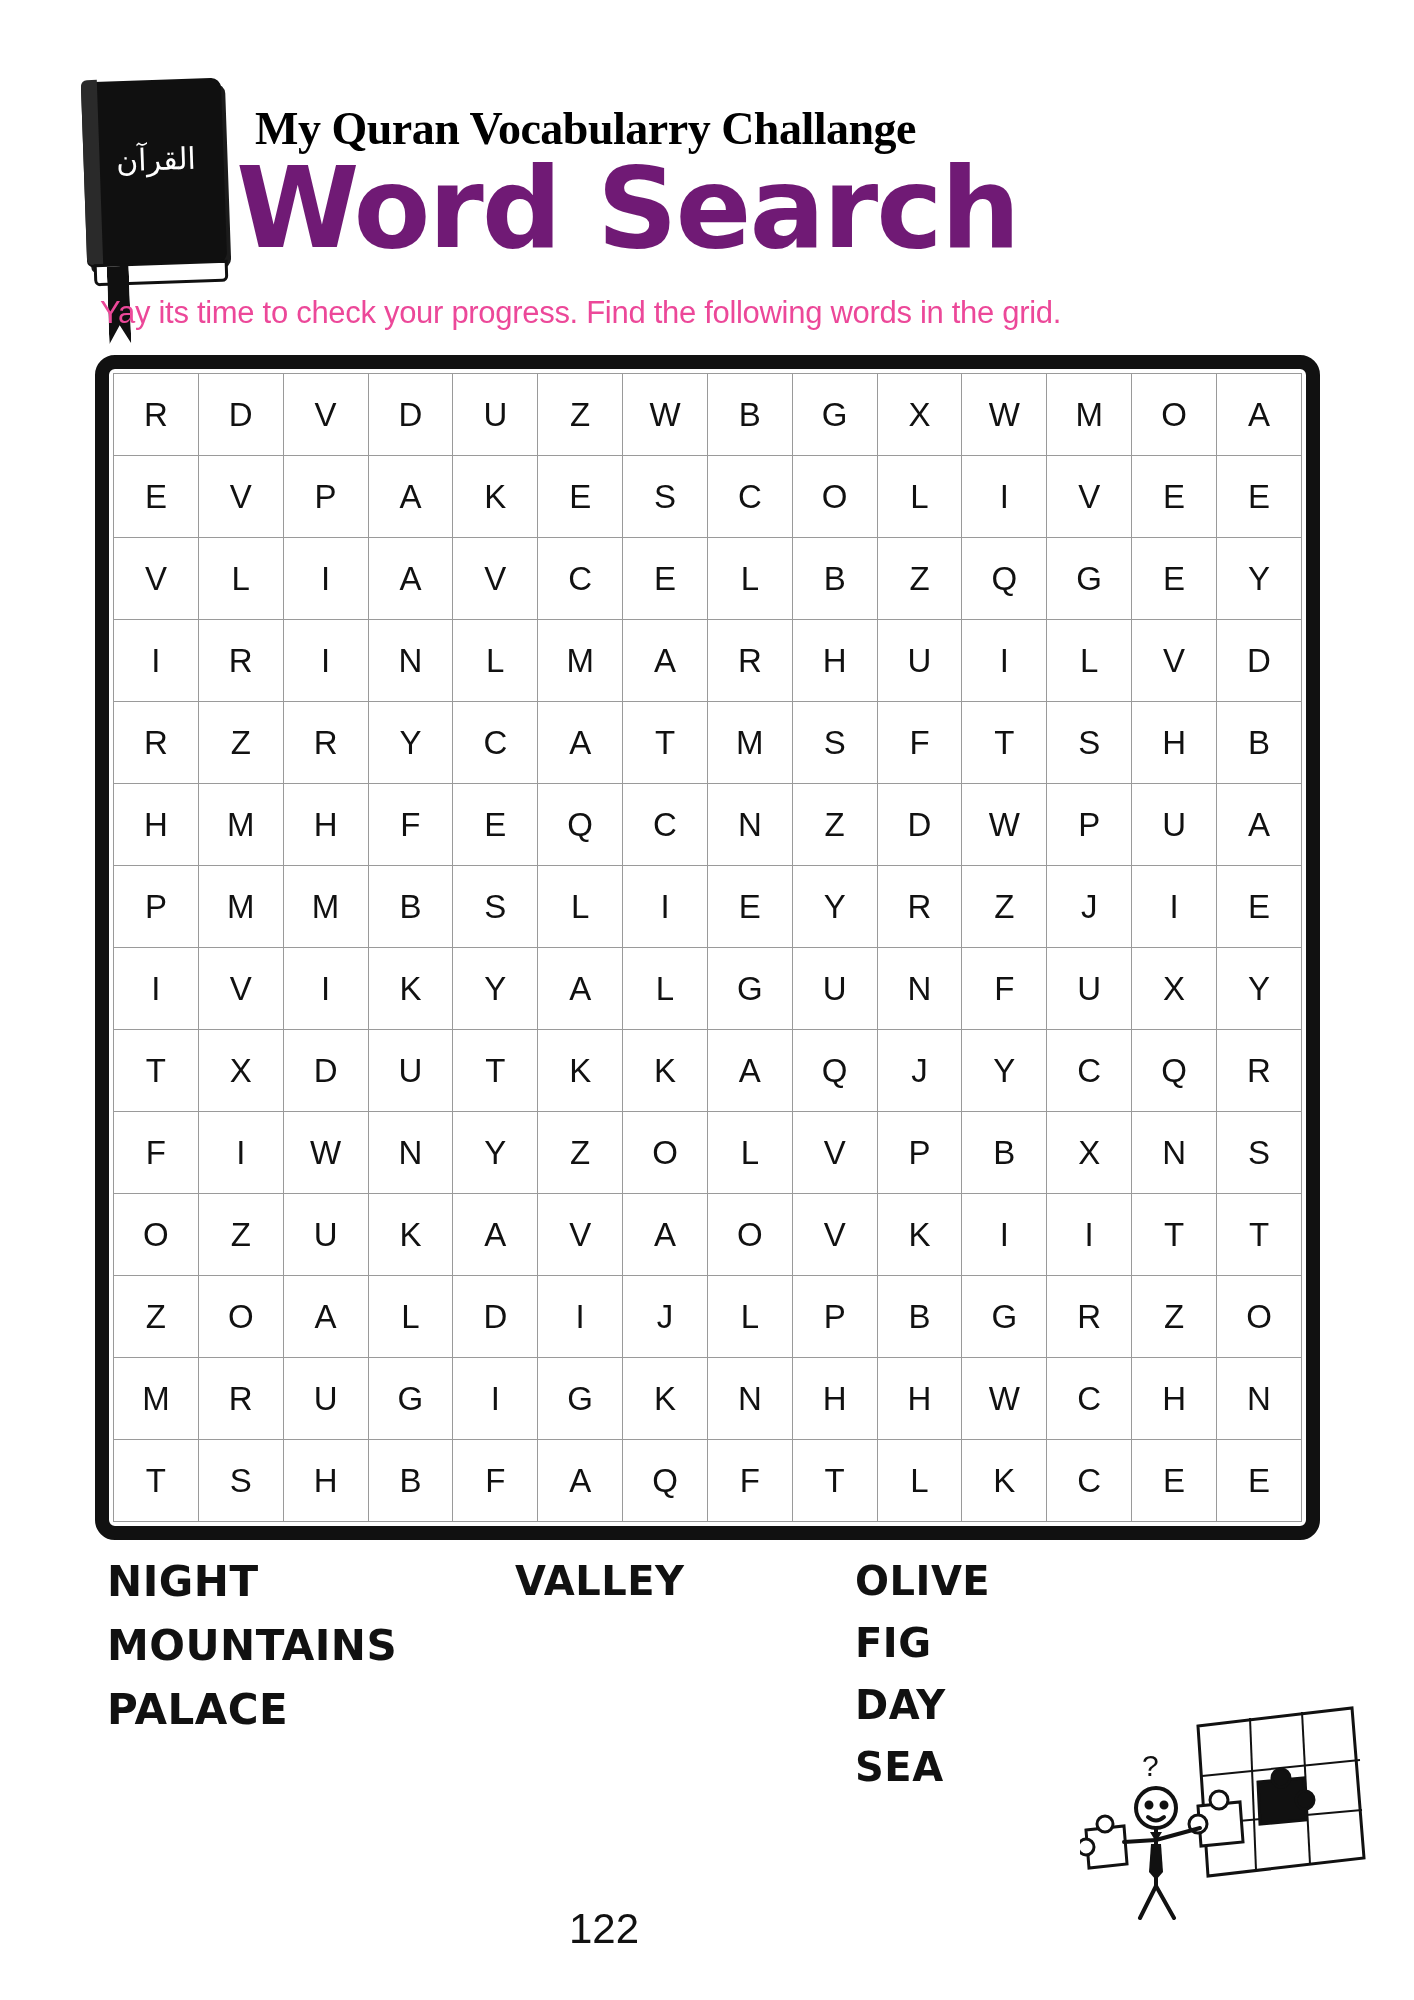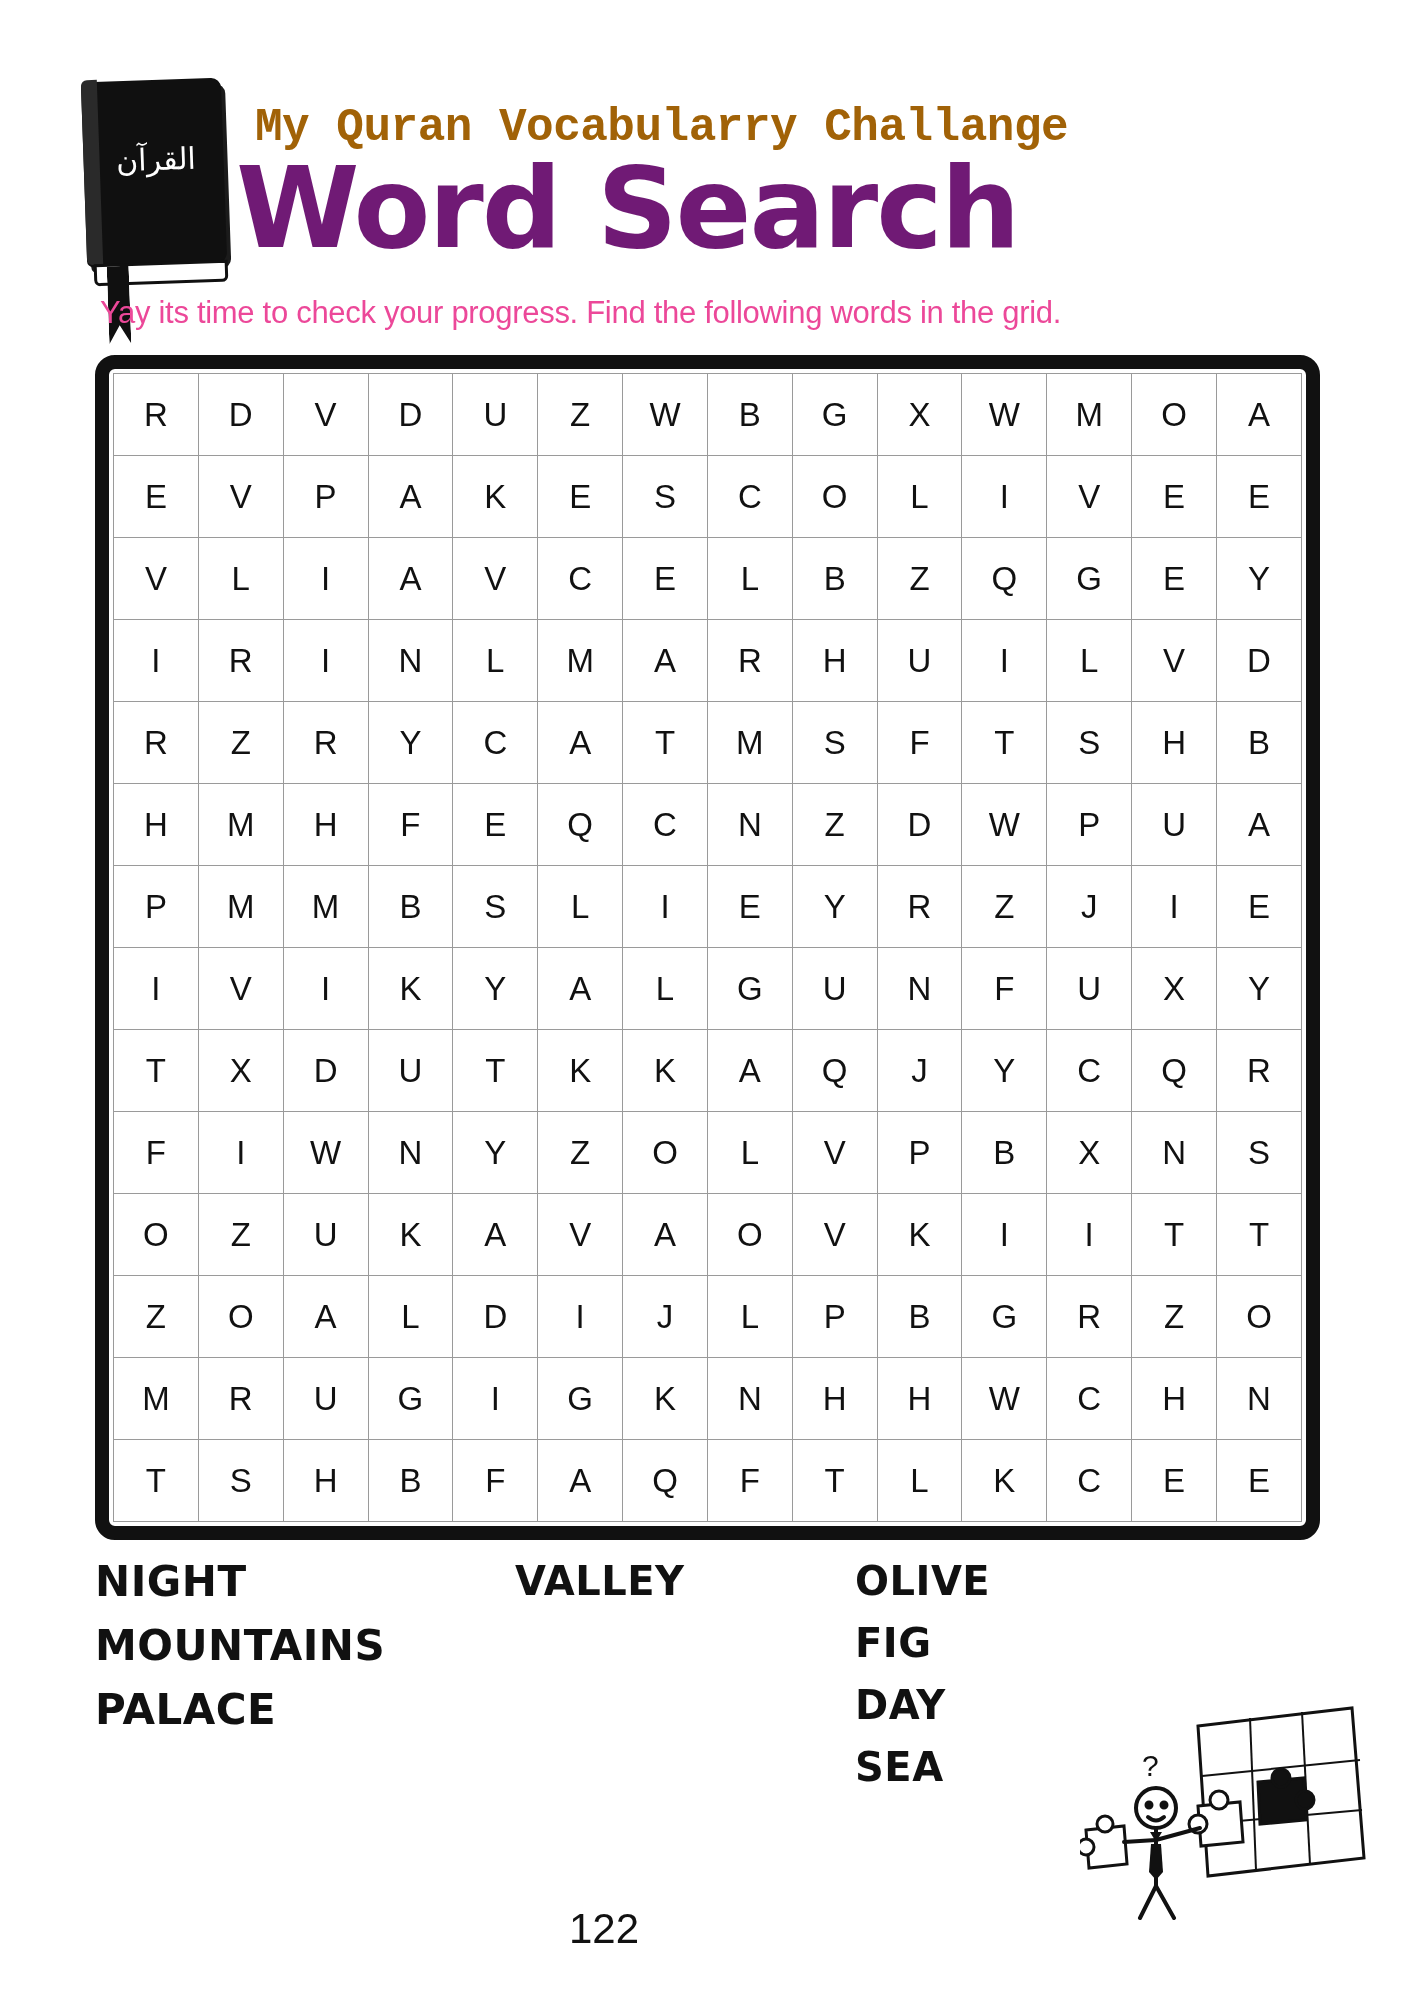--- a/index.html
+++ b/index.html
@@ -87,24 +87,24 @@
     width: 22px;
     height: 78px;
     background: #101010;
     clip-path: polygon(0 0, 100% 0, 100% 100%, 50% 76%, 0 100%);
     transform: rotate(-2deg);
   }
   .title-sub {
     position: absolute;
     left: 255px;
     top: 62px;
-    font-family: Liberation Mono, monospace;
+    font-family: Liberation Serif, serif;
     font-weight: bold;
     font-size: 46px;
-    color: #a16207;
+    color: #000000;
     letter-spacing: -0.5px;
   }
   .title-main {
     position: absolute;
     left: 236px;
     top: 112px;
     font-family: "DejaVu Sans", sans-serif;
     font-weight: bold;
     font-size: 112px;
     line-height: 1;
@@ -168,21 +168,21 @@
   .wl-col.c2 { width: 340px; }
   .wl-col.c3 { width: 240px; }
   .word {
     font-family: "DejaVu Sans", sans-serif;
     font-weight: bold;
     font-size: 40px;
     color: #111;
     letter-spacing: 0.5px;
     line-height: 1.05;
   }
-  .wl-col.c1 .word { font-size: 42px; }
+  .wl-col.c1 .word { font-size: 42px; margin-left: 12px; }
 
   
   .art {
     position: absolute;
     left: 1080px;
     top: 1690px;
     width: 290px;
     height: 230px;
   }
 

